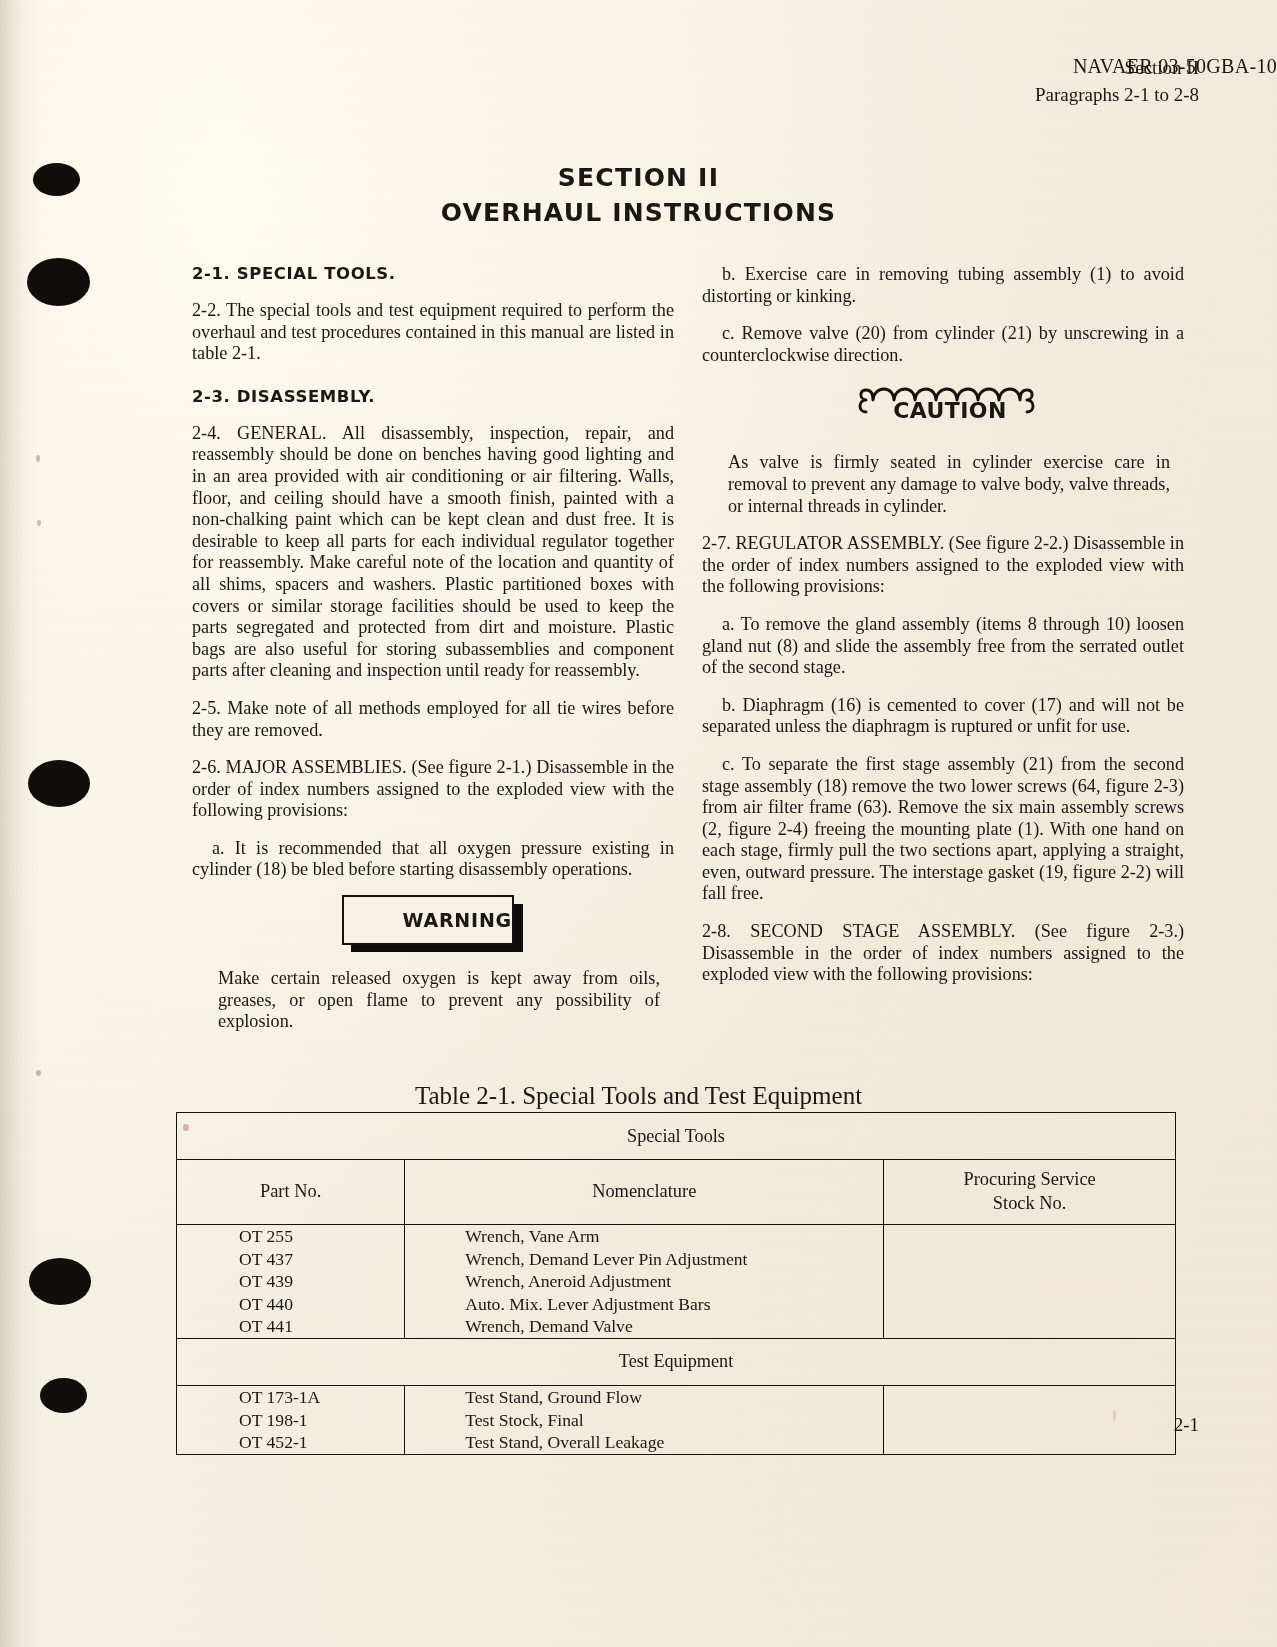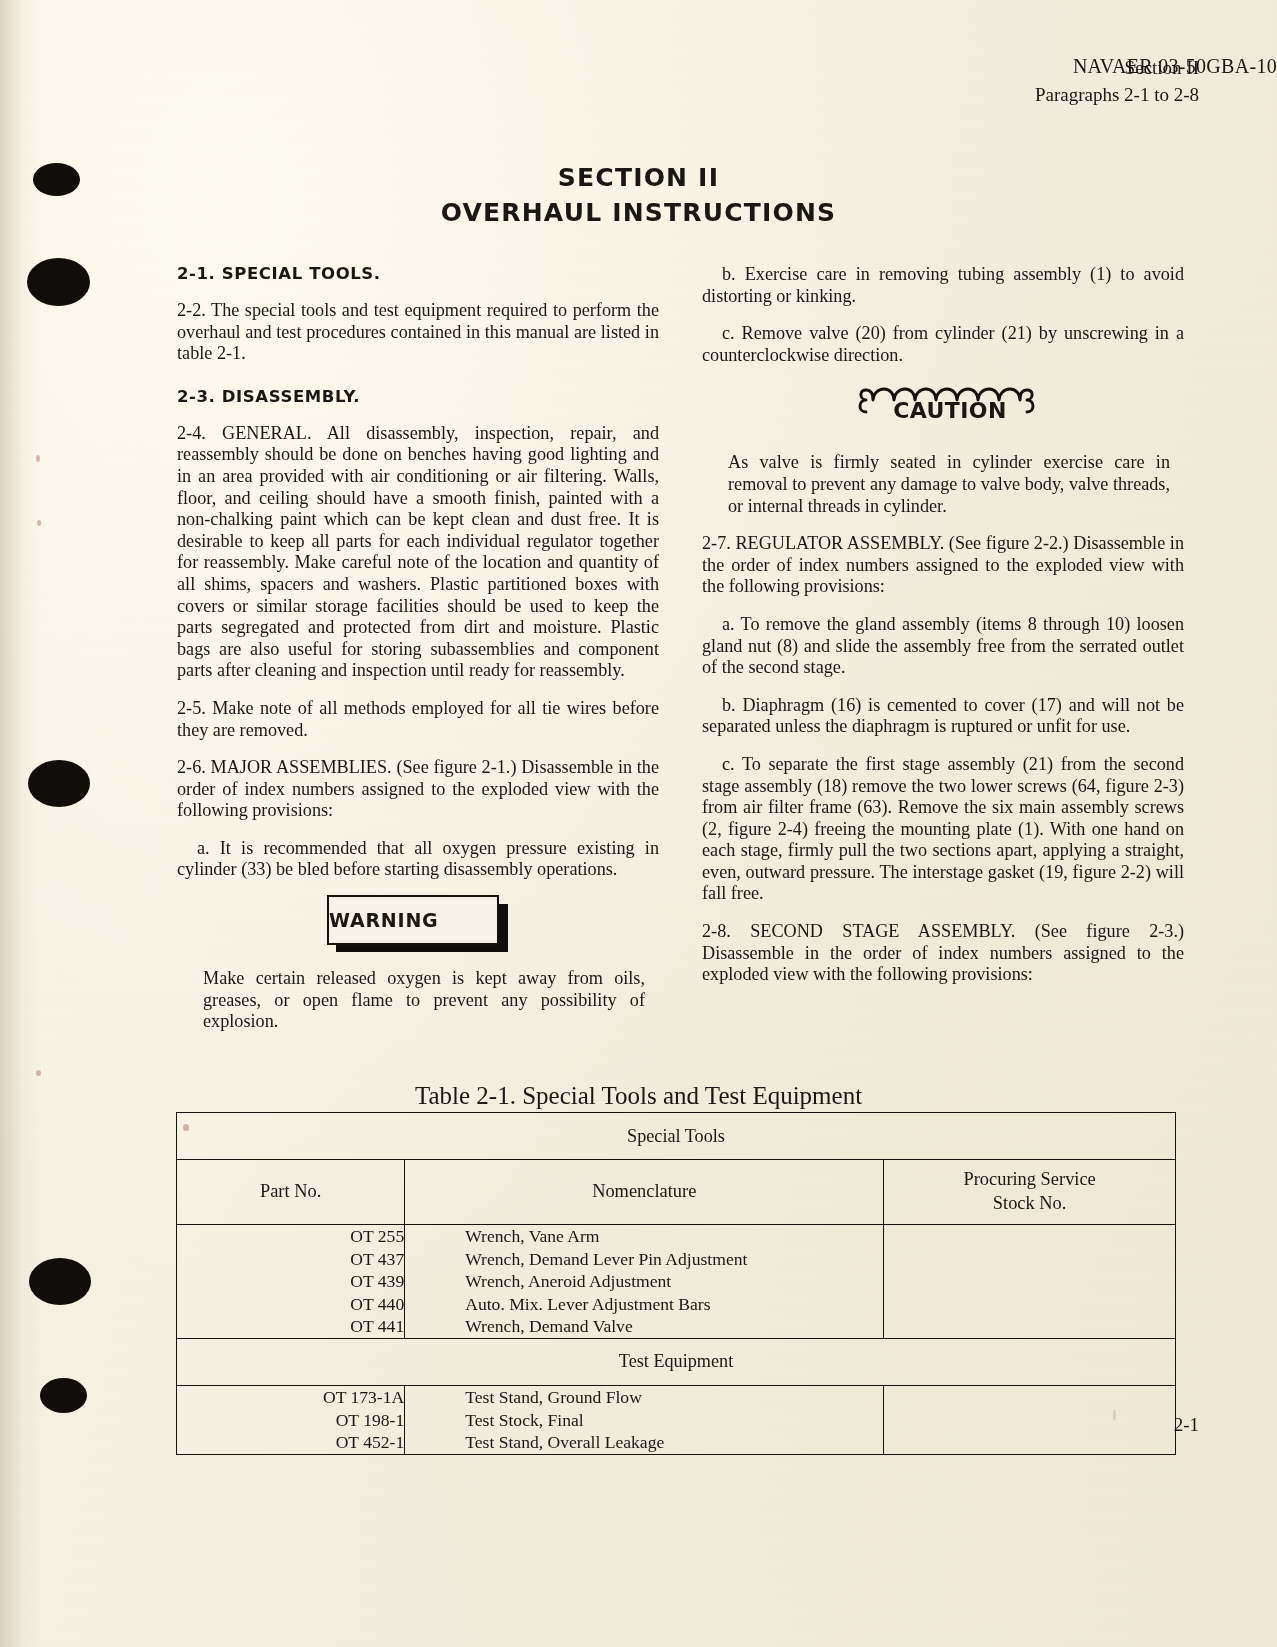--- a/index.html
+++ b/index.html
@@ -53,21 +53,21 @@
     font-weight:bold;font-size:25px;letter-spacing:1.2px;
   }
   .sec-sub{
     position:absolute;left:0;right:0;top:198px;text-align:center;
     font-family:"DejaVu Sans", sans-serif;
     font-weight:bold;font-size:25px;letter-spacing:1.2px;
   }
 
   
   .col{position:absolute;top:264px;width:482px;}
-  .col-l{left:177px;}
+  .col-l{left:192px;}
   .col-r{left:702px;}
 
   .p{
     font-size:18.2px;line-height:21.6px;
     text-align:justify;text-justify:inter-word;
     margin:0 0 16px 0;
     hyphens:none;
   }
   .p.nospace{margin-bottom:0;}
   .p.ind{text-indent:20px;}
@@ -81,21 +81,21 @@
   
   .warnwrap{
     position:relative;width:180px;height:56px;margin:14px auto 17px 150px;
   }
   .warnwrap .shadow{
     position:absolute;left:9px;top:9px;width:172px;height:48px;background:#100d0a;
   }
   .warnwrap .box{
     position:absolute;left:0;top:0;width:168px;height:46px;
     background:#f6f2e5;border:2.6px solid #15110d;
-    display:flex;align-items:center;justify-content:flex-start;
+    display:flex;align-items:center;justify-content:flex-end;
   }
   .warnwrap .box span{
     font-family:"DejaVu Sans", sans-serif;font-weight:bold;
     font-size:19px;letter-spacing:.8px;
   }
 
   
   .cautionwrap{
     position:relative;width:190px;height:56px;margin:16px auto 14px auto;
   }
@@ -118,21 +118,21 @@
   }
   table.tools{
     position:absolute;left:176px;top:1112px;
     width:1000px;border-collapse:collapse;
     font-size:17.6px;
   }
   table.tools td{
     border:1.6px solid #15110d;
     padding:0;vertical-align:middle;
   }
-  .c1{width:228px;text-align:right;}
+  .c1{width:228px;}
   .c2{width:480px;}
   .c3{width:292px;}
   .th{
     text-align:center;height:64px;font-size:18.4px;line-height:1.3;
   }
   .grp{
     text-align:center;height:46px;font-size:18.2px;
   }
   .cellpad{padding:12px 0 13px 0;}
   ul.plain{margin:0;padding:0;list-style:none;}
@@ -183,21 +183,21 @@
     <p class="p">2-2.  The special tools and test equipment required to perform the overhaul and test procedures contained in this manual are listed in table 2-1.</p>
 
     <div class="hd second">2-3. DISASSEMBLY.</div>
 
     <p class="p">2-4.  GENERAL. All disassembly, inspection, repair, and reassembly should be done on benches having good lighting and in an area provided with air conditioning or air filtering.  Walls, floor, and ceiling should have a smooth finish, painted with a non-chalking paint which can be kept clean and dust free.  It is desirable to keep all parts for each individual regulator together for reassembly. Make careful note of the location and quantity of all shims, spacers and washers.  Plastic partitioned boxes with covers or similar storage facilities should be used to keep the parts segregated and protected from dirt and moisture.  Plastic bags are also useful for storing subassemblies and component parts after cleaning and inspection until ready for reassembly.</p>
 
     <p class="p">2-5.  Make note of all methods employed for all tie wires before they are removed.</p>
 
     <p class="p">2-6.  MAJOR ASSEMBLIES.  (See figure 2-1.) Disassemble in the order of index numbers assigned to the exploded view with the following provisions:</p>
 
-    <p class="p ind nospace">a.  It is recommended that all oxygen pressure existing in cylinder (33) be bled before starting disassembly operations.</p>
+    <p class="p ind nospace">a.  It is recommended that all oxygen pressure existing in cylinder (18) be bled before starting disassembly operations.</p>
 
     <div class="warnwrap">
       <div class="shadow"></div>
       <div class="box">
         <span>WARNING</span>
       </div>
     </div>
 
     <p class="indented">Make certain released oxygen is kept away from oils, greases, or open flame to prevent any possibility of explosion.</p>
   </div>

